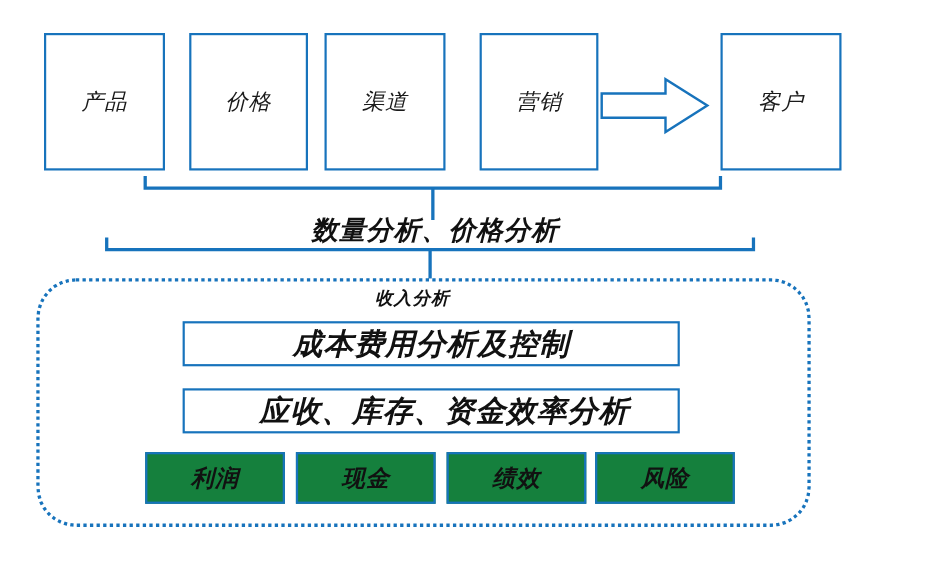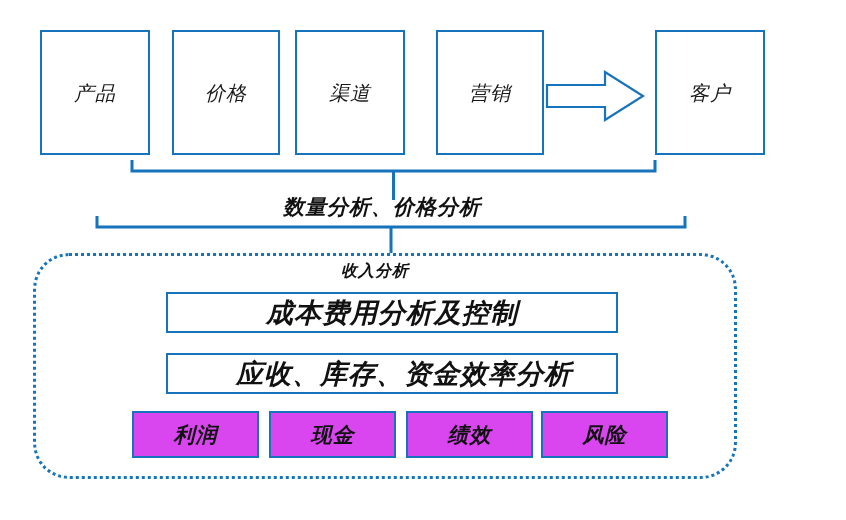--- a/index.html
+++ b/index.html
@@ -50,21 +50,21 @@
 
   
   .bracket {
     position: absolute;
   }
   .bracket svg { display: block; }
 
   
   .mid-caption {
     position: absolute;
-    font-size: 21px;
+    font-size: 24px;
     font-weight: bold;
     color: #111111;
     white-space: nowrap;
     letter-spacing: 1px;
   }
 
   
   .dotted-container {
     position: absolute;
     box-sizing: border-box;
@@ -98,21 +98,21 @@
     color: #111111;
     letter-spacing: 1px;
     white-space: nowrap;
   }
 
   
   .small-box {
     position: absolute;
     box-sizing: border-box;
     border: 2px solid #1773BC;
-    background: #d946ef;
+    background: #15803d;
     display: flex;
     align-items: center;
     justify-content: center;
   }
   .small-box .label {
     font-size: 21px;
     font-weight: bold;
     color: #111111;
     letter-spacing: 1px;
     white-space: nowrap;

